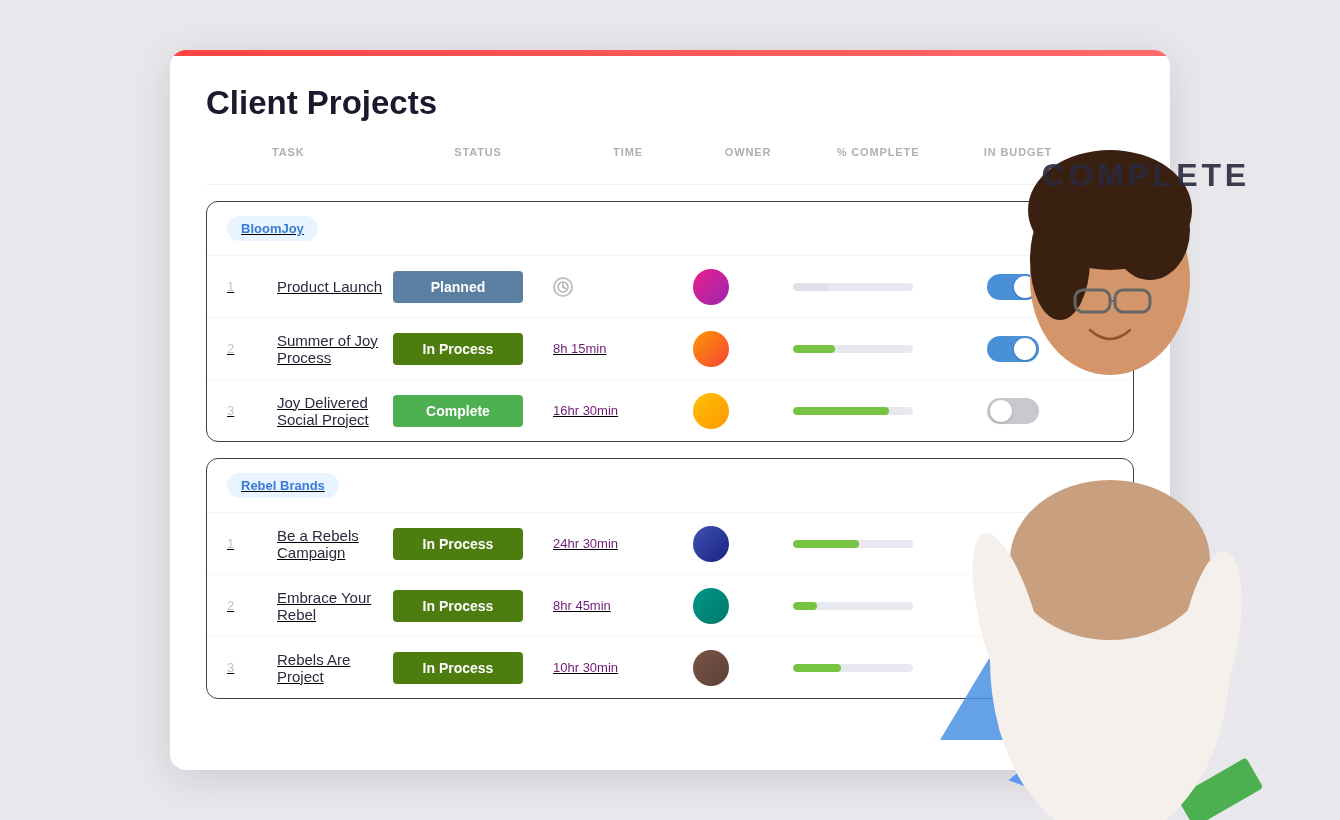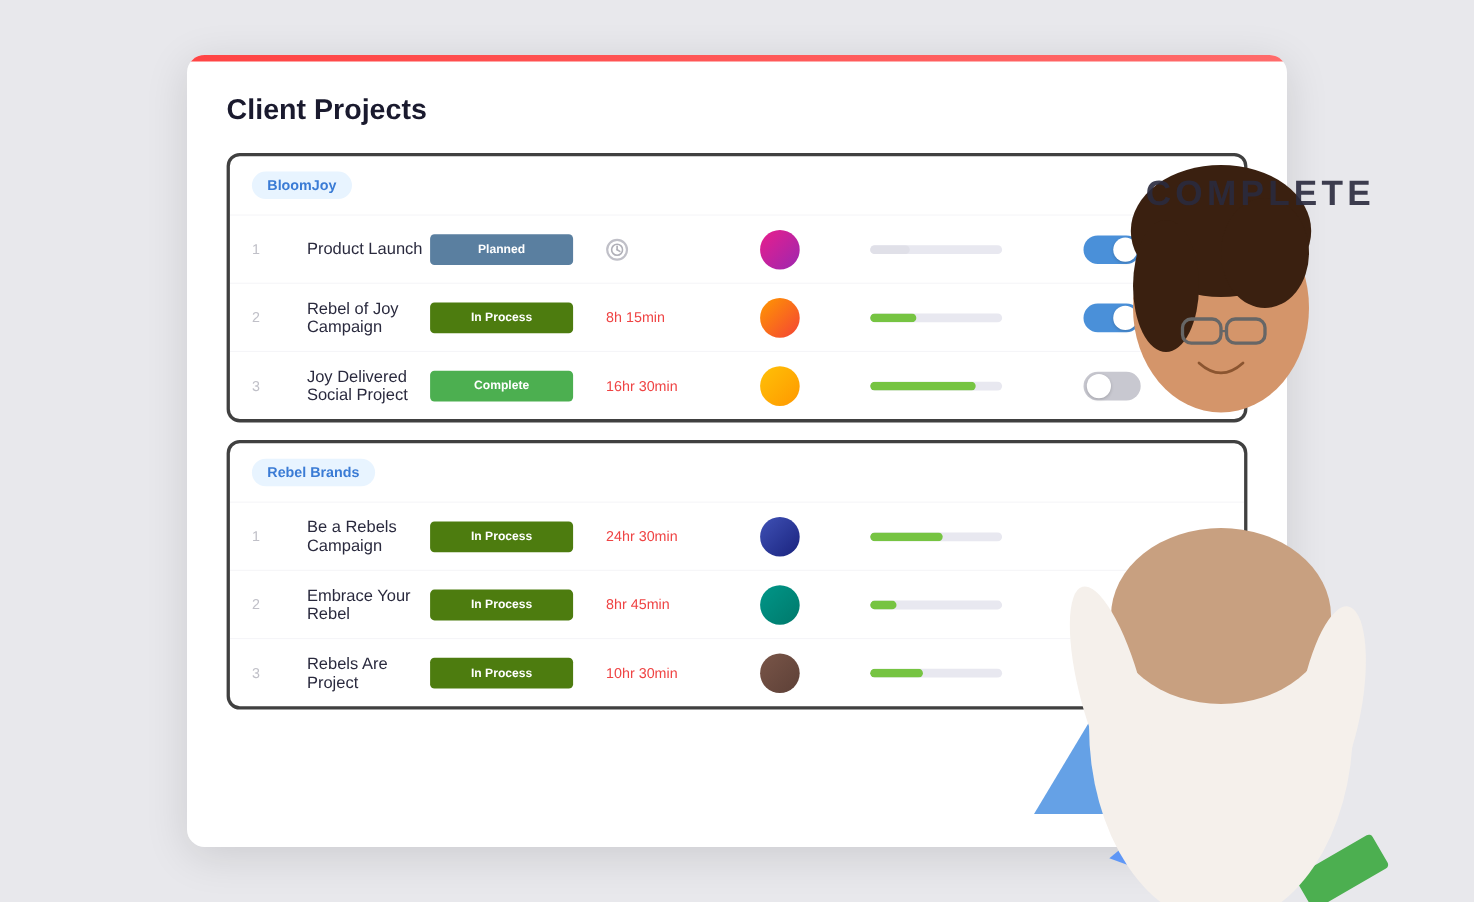--- a/index.html
+++ b/index.html
@@ -66,21 +66,21 @@
     }
     .card-top-bar {
       height: 6px;
       background: linear-gradient(90deg, #f44 0%, #ff6b6b 100%);
       border-radius: 16px 16px 0 0;
     }
     .card-content {
       padding: 28px 36px 24px 36px;
     }
     .card-title {
-      font-size: 26px;
+      font-size: 33px;
       font-weight: 700;
       color: #1a1a2e;
       margin-bottom: 24px;
     }
 
     
     .table-header {
       display: grid;
       grid-template-columns: 50px 1fr 160px 140px 100px 160px 120px 40px;
       padding: 0 16px 10px 16px;
@@ -91,24 +91,25 @@
       font-weight: 600;
       color: #b0b0b0;
       letter-spacing: 0.08em;
       text-transform: uppercase;
     }
     .th-center { text-align: center; }
 
     
     .group {
       background: #fff;
-      border: 3px solid #404040;
+      border: 1px solid #404040;
       border-radius: 12px;
       margin: 16px 0;
       overflow: hidden;
+      text-decoration: underline;
     }
     .group-header {
       padding: 14px 20px;
       display: flex;
       align-items: center;
     }
     .group-label {
       background: #e8f4ff;
       color: #3a7bd5;
       font-size: 13px;
@@ -138,41 +139,41 @@
       font-weight: 400;
     }
 
     
     .status-badge {
       display: inline-flex;
       align-items: center;
       justify-content: center;
       padding: 8px 18px;
       border-radius: 4px;
-      font-size: 11px;
+      font-size: 14px;
       font-weight: 600;
       min-width: 130px;
     }
     .status-planned {
       background: #5a7fa0;
       color: #fff;
     }
     .status-in-process {
       background: #4d7c0f;
       color: #fff;
     }
     .status-complete {
       background: #4caf50;
       color: #fff;
     }
 
     
     .time-cell {
       font-size: 13px;
-      color: #ef4444;
+      color: #701a75;
       display: flex;
       align-items: flex-end;
       gap: 6px;
     }
     .clock-icon {
       width: 20px;
       height: 20px;
       border: 2px solid #c0c0c8;
       border-radius: 50%;
       display: inline-flex;
@@ -280,20 +281,32 @@
 <div class="triangle-blue"></div>
 <div class="triangle-blue-2"></div>
 <div class="triangle-green"></div>
 
 <div class="card">
   <div class="card-top-bar"></div>
   <div class="card-content">
 
     <h1 class="card-title">Client Projects</h1>
 
+    <div class="table-header">
+      <div class="th"></div>
+      <div class="th">TASK</div>
+      <div class="th th-center">STATUS</div>
+      <div class="th th-center">TIME</div>
+      <div class="th th-center">OWNER</div>
+      <div class="th th-center">% COMPLETE</div>
+      <div class="th th-center">IN BUDGET</div>
+      <div class="th th-center">
+        <button class="add-btn">+</button>
+      </div>
+    </div>
 
     <div class="group">
       <div class="group-header">
         <span class="group-label">BloomJoy</span>
       </div>
 
       <div class="task-row">
         <span class="row-num">1</span>
         <span class="task-name">Product Launch</span>
         <div>
@@ -317,21 +330,21 @@
         <div style="display:flex;justify-content:center">
           <div class="toggle toggle-on">
             <div class="toggle-knob"></div>
           </div>
         </div>
         <div></div>
       </div>
 
       <div class="task-row">
         <span class="row-num">2</span>
-        <span class="task-name">Rebel of Joy Campaign</span>
+        <span class="task-name">Summer of Joy Process</span>
         <div>
           <span class="status-badge status-in-process">In Process</span>
         </div>
         <div class="time-cell">
           <span>8h 15min</span>
         </div>
         <div>
           <div class="avatar avatar-orange"></div>
         </div>
         <div class="progress-container">

